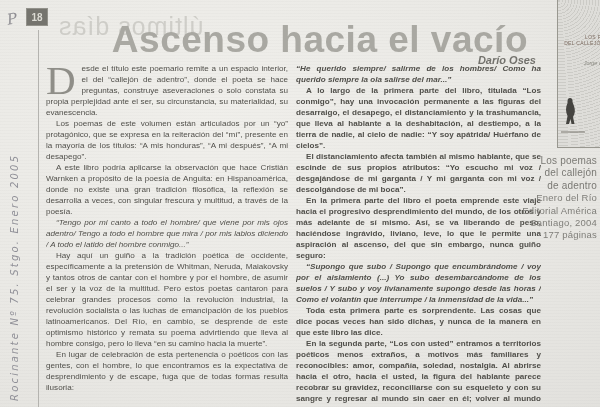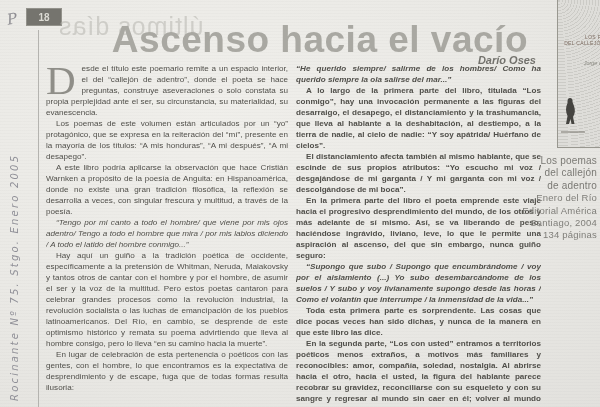--- a/index.html
+++ b/index.html
@@ -9,21 +9,21 @@
     background:
       repeating-linear-gradient(0deg, rgba(0,0,0,0.015) 0 1px, transparent 1px 3px),
       radial-gradient(ellipse at 35% 30%, #f0efeb 0%, #eae9e5 55%, #e2e1dd 100%);
   }
   
   .pmark {
     position:absolute; left:7px; top:10px; font-family:"DejaVu Serif", serif;
     font-style:italic; font-size:15px; color:#8e8d92; transform:rotate(-10deg);
   }
   .pagebadge {
-    position:absolute; left:27px; top:9px; width:34px; height:16px;
+    position:absolute; left:27px; top:9px; width:20px; height:16px;
     background:#75746e; color:#dcdbd4; font-size:10px; font-weight:bold;
     display:flex; align-items:center; justify-content:center;
     box-shadow:0 0 0 1px #93928b;
   }
   .vrule { position:absolute; left:38px; top:30px; bottom:0; width:1px; background:#b4b3af; }
   .marginnote {
     position:absolute; left:9px; top:401px; transform:rotate(-90deg);
     transform-origin:0 0; white-space:nowrap;
     font-family:"DejaVu Sans", sans-serif; font-style:italic;
     font-size:10px; letter-spacing:2.2px; color:#86868f; opacity:0.9;
@@ -130,16 +130,16 @@
     <div class="cover-caption"></div>
   </div>
 
   <div class="bookinfo">
     <div class="t">Los poemas</div>
     <div class="t">del callejón</div>
     <div class="t">de adentro</div>
     <div>Enero del Río</div>
     <div>Editorial América</div>
     <div>Santiago, 2004</div>
-    <div>134 páginas</div>
+    <div>177 páginas</div>
   </div>
 
 </div>
 
 </body></html>

